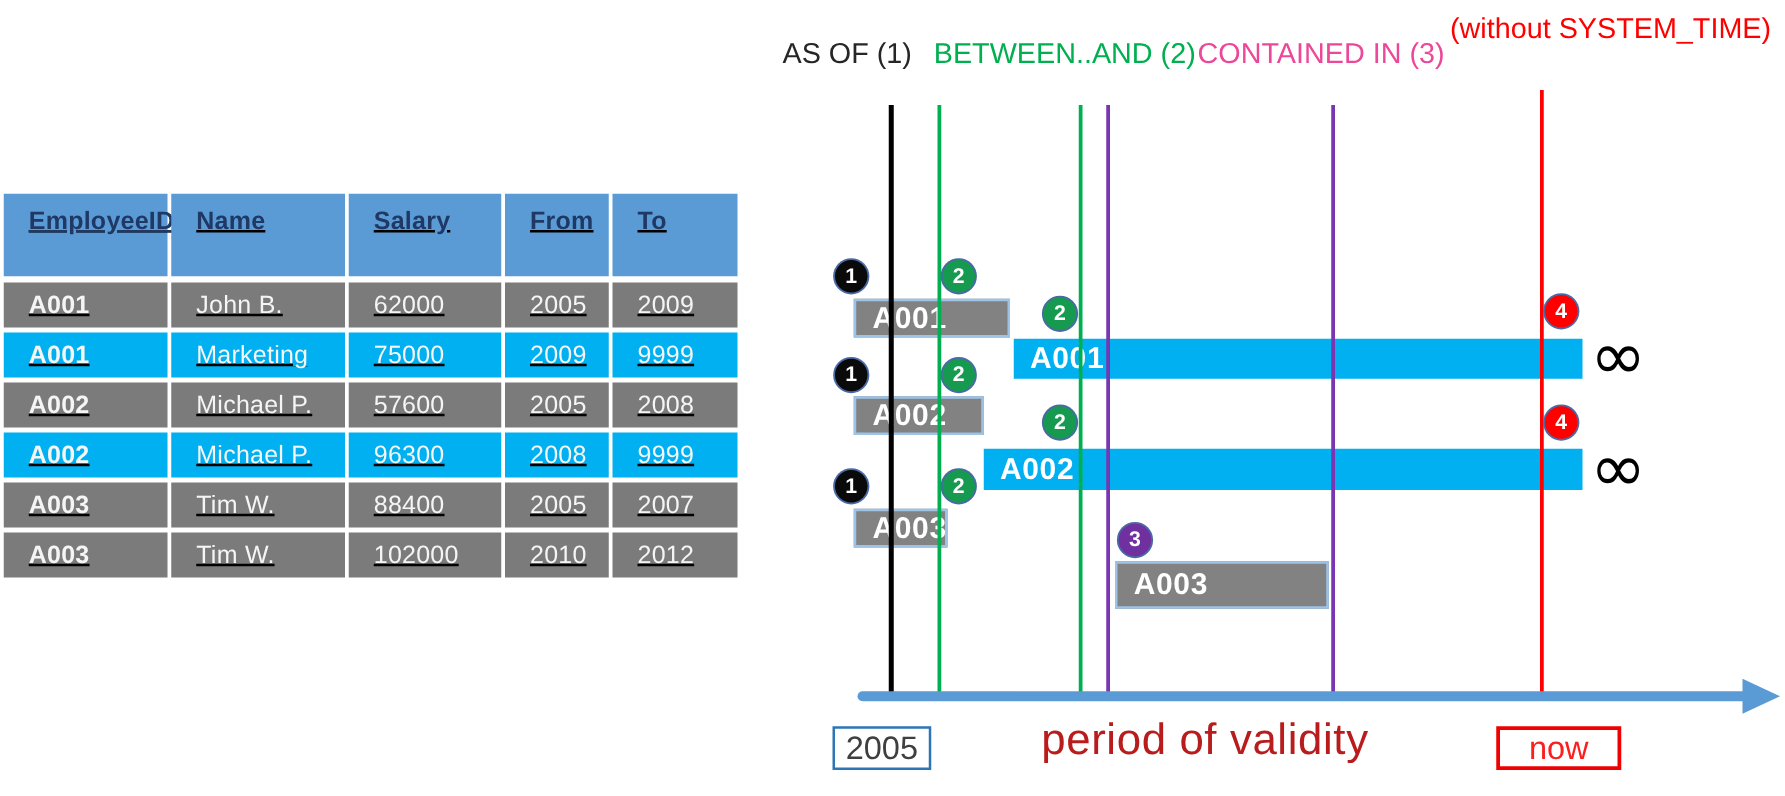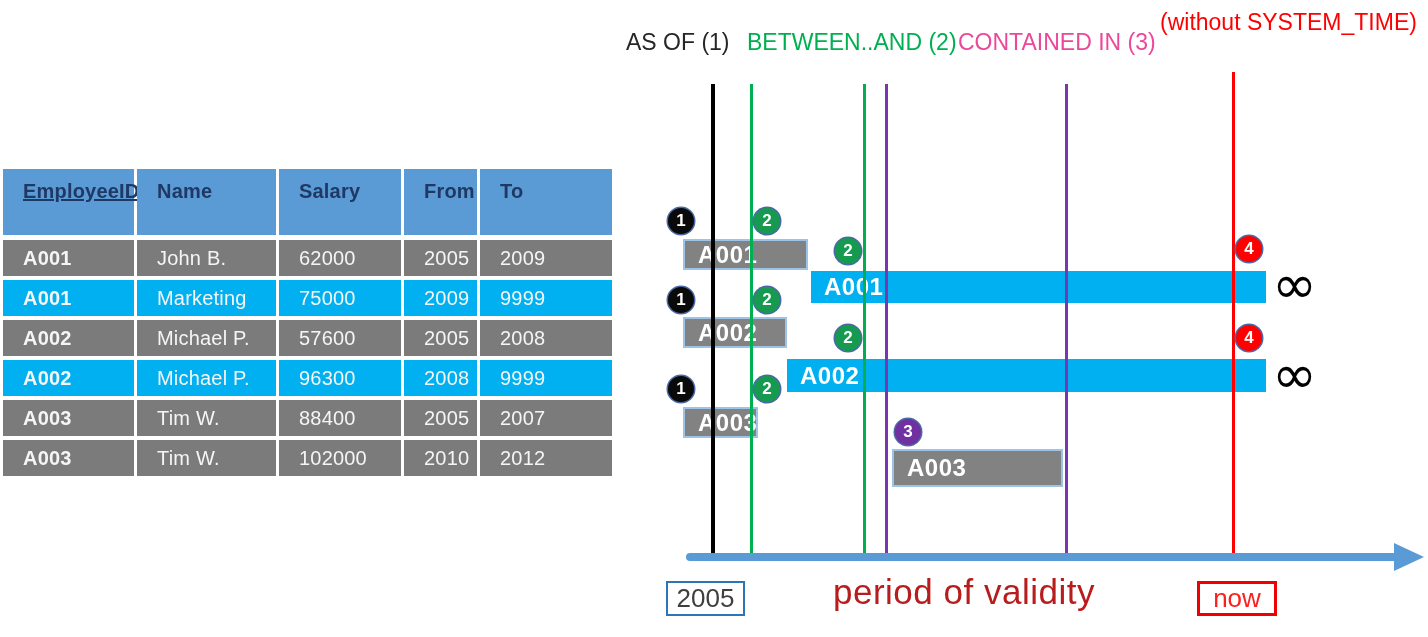--- a/index.html
+++ b/index.html
@@ -1,26 +1,26 @@
 <!DOCTYPE html>
 <html><head>
 <meta charset="utf-8">
 <style>
   html,body{margin:0;padding:0;background:#ffffff;}
   .canvas{
     position:relative;width:1428px;height:637px;background:#ffffff;overflow:hidden;
     font-family:"Liberation Sans","DejaVu Sans",sans-serif;
   }
   
-  .emp-table{position:absolute;left:3px;top:169px;}
+  .emp-table{position:absolute;left:3px;top:155px;text-decoration:underline;}
   .t-row{display:flex;gap:3px;margin-bottom:4px;}
   .t-head{margin-bottom:5px;}
   .cell{box-sizing:border-box;padding-left:20px;display:flex;align-items:center;
         font-size:20px;color:#f5f5f5;letter-spacing:0.2px;}
-  .c0{width:131px;} .c1{width:139px;} .c2{width:122px;} .c3{width:73px;text-align:center;} .c4{width:132px;}
+  .c0{width:131px;} .c1{width:139px;} .c2{width:122px;} .c3{width:83px;text-align:center;} .c4{width:100px;}
   .t-head .cell{height:66px;background:#5b9bd5;color:#1f3864;font-weight:bold;
                 align-items:flex-start;padding-top:11px;}
   .t-head .underline{text-decoration:underline;}
   .t-row.data .cell{height:36px;background:#7b7b7b;}
   .t-row.data.cyan .cell{background:#00b0f0;}
   .t-row.data .cell.bold{font-weight:bold;}
   
   .legend-label{position:absolute;font-size:23px;font-weight:400;white-space:nowrap;}
   .lbl-asof{left:626px;top:29px;color:#262626;}
   .lbl-between{left:747px;top:29px;color:#00b050;}
@@ -53,21 +53,21 @@
             font-family:"DejaVu Sans",sans-serif;}
   .inf1{left:1272px;top:258px;} .inf2{left:1272px;top:348px;}
   .axis{position:absolute;left:686px;top:553px;width:712px;height:8px;
         background:#5b9bd5;border-radius:4px;}
   .axis-head{position:absolute;left:1394px;top:543px;width:0;height:0;
         border-top:14px solid transparent;border-bottom:14px solid transparent;
         border-left:30px solid #5b9bd5;}
   .tag{position:absolute;box-sizing:border-box;display:flex;align-items:center;
        justify-content:center;font-size:26px;background:#ffffff;}
   .tag-2005{left:666px;top:581px;width:79px;height:35px;border:2px solid #2e75b6;color:#3f3f3f;}
-  .tag-now{left:1197px;top:581px;width:80px;height:35px;border:3px solid #f00000;color:#fb2020;}
+  .tag-now{left:1197px;top:581px;width:100px;height:35px;border:3px solid #f00000;color:#fb2020;}
   .period{position:absolute;left:833px;top:572px;font-size:35px;color:#b91c1c;
           white-space:nowrap;letter-spacing:0.5px;}
 </style>
 </head>
 <body>
 
 <div class="canvas">
 
   <div class="emp-table">
     <div class="t-row t-head">

